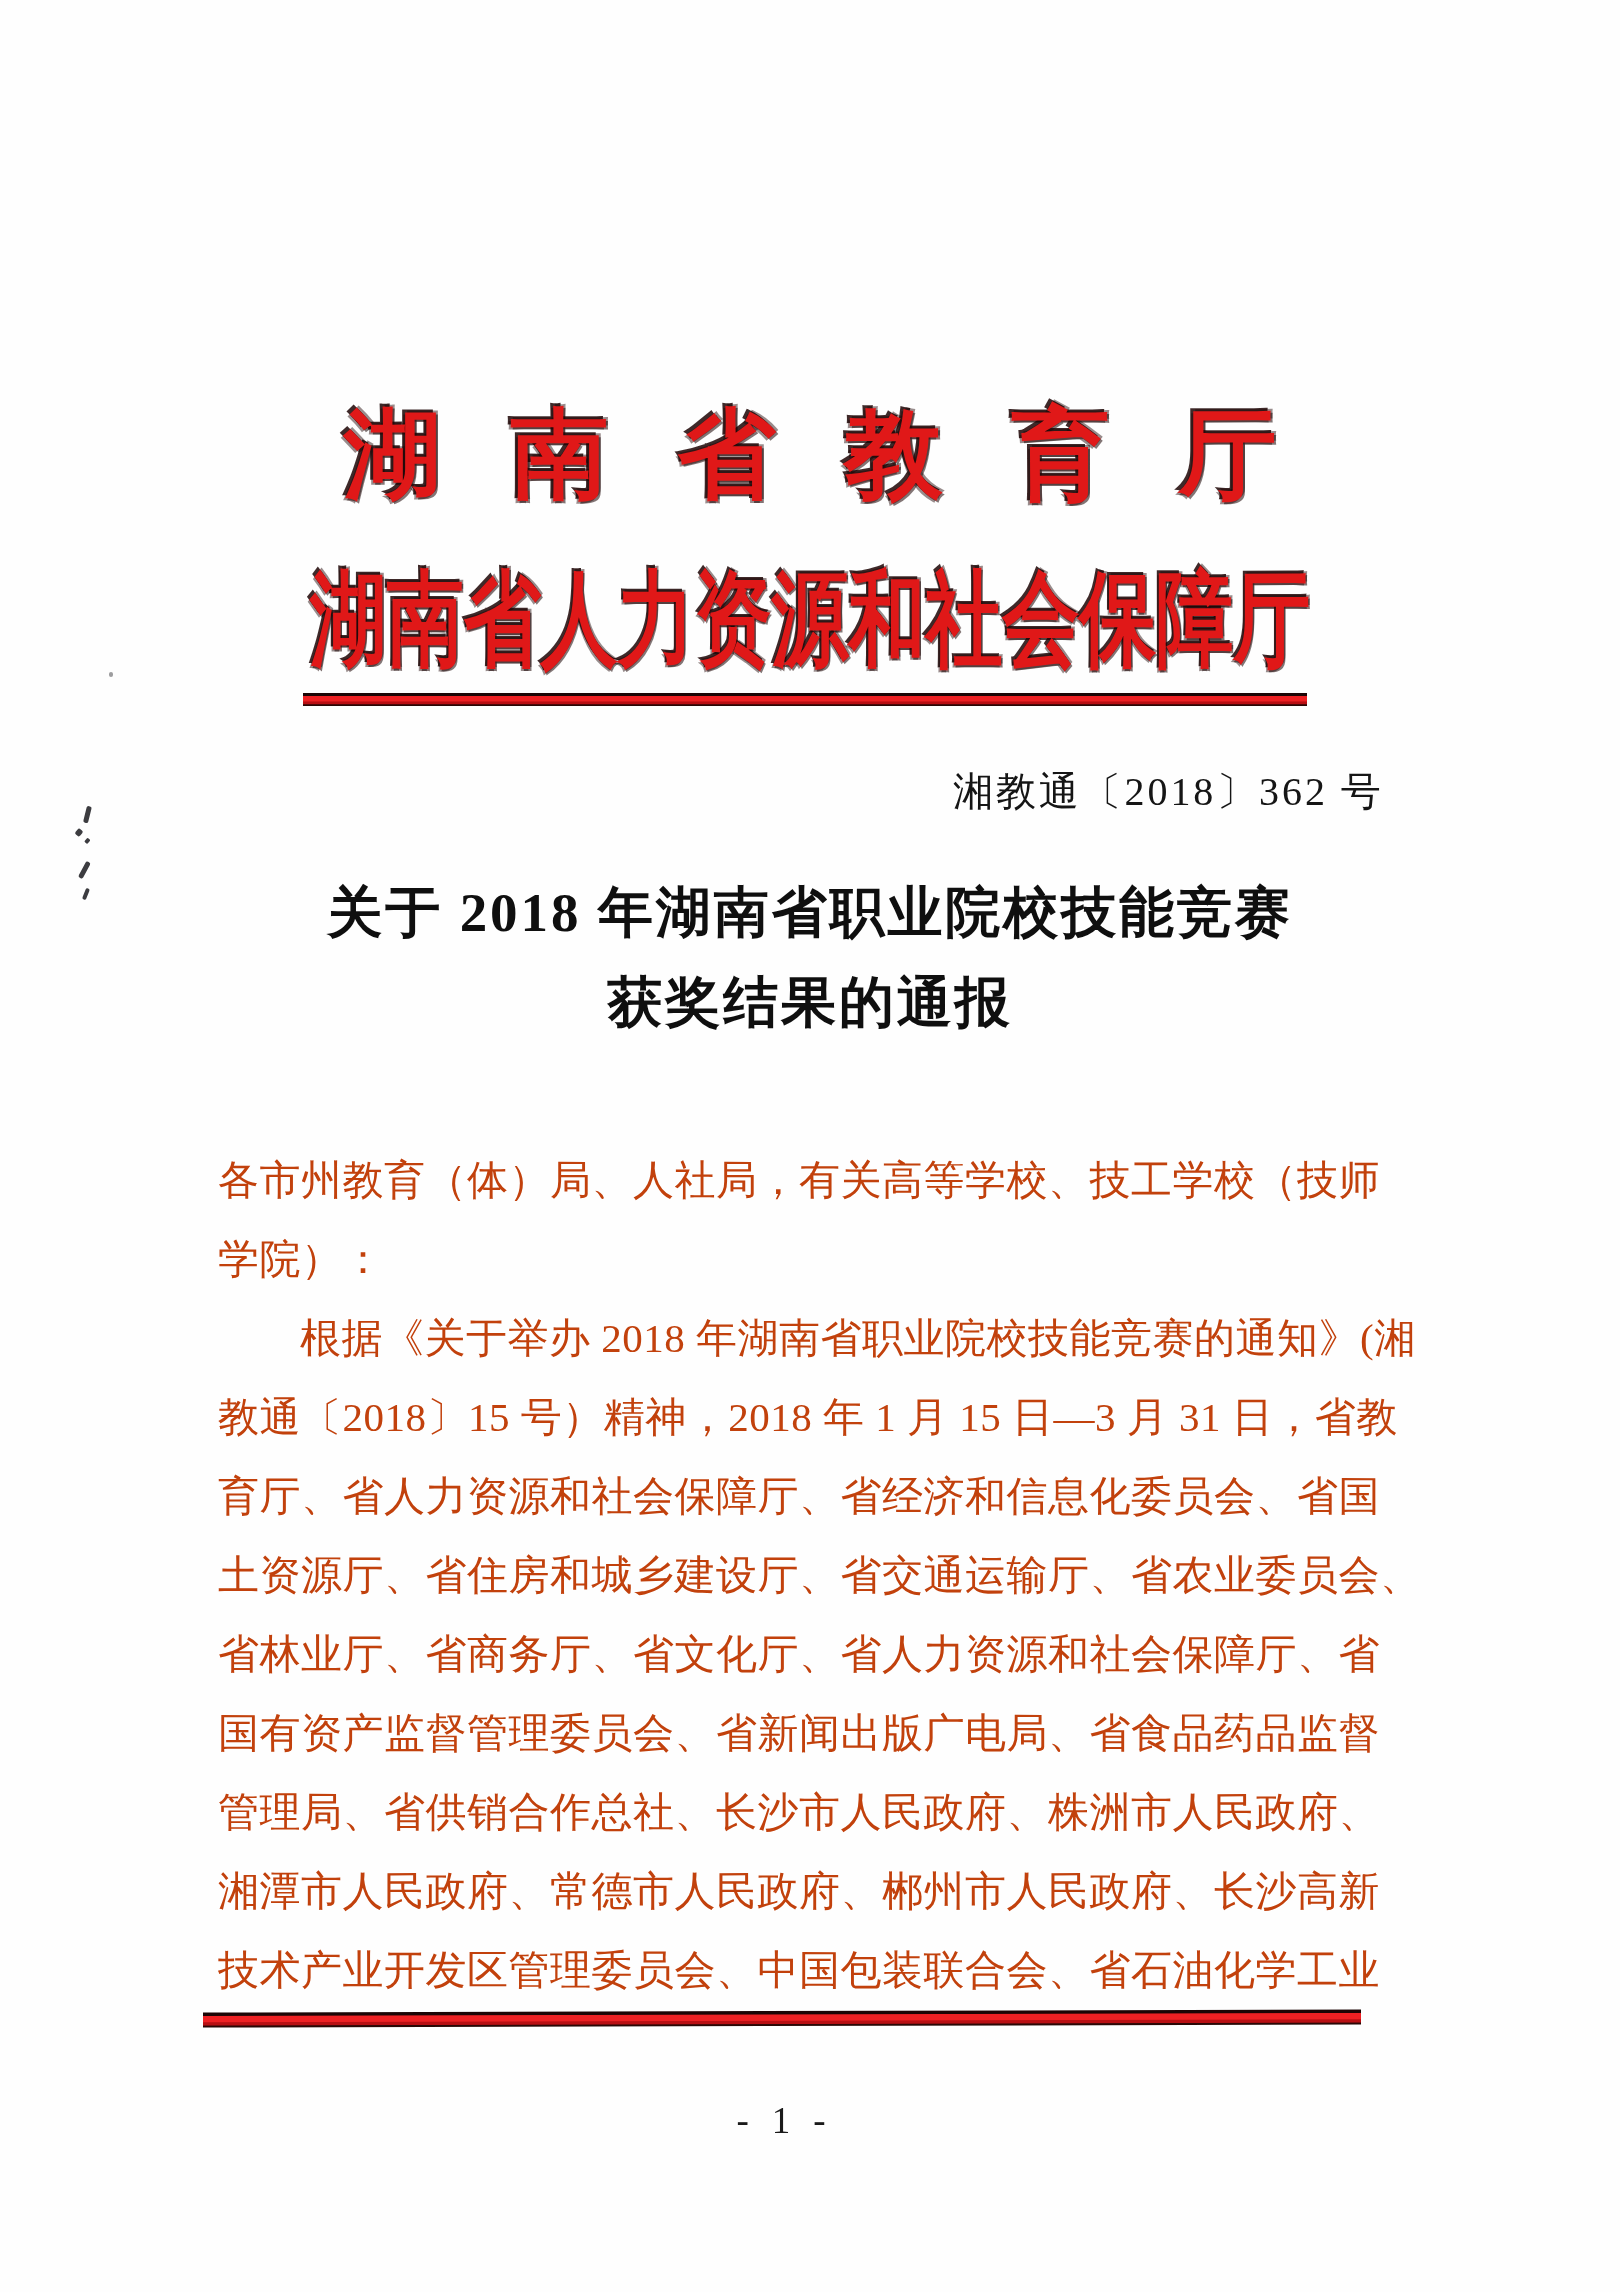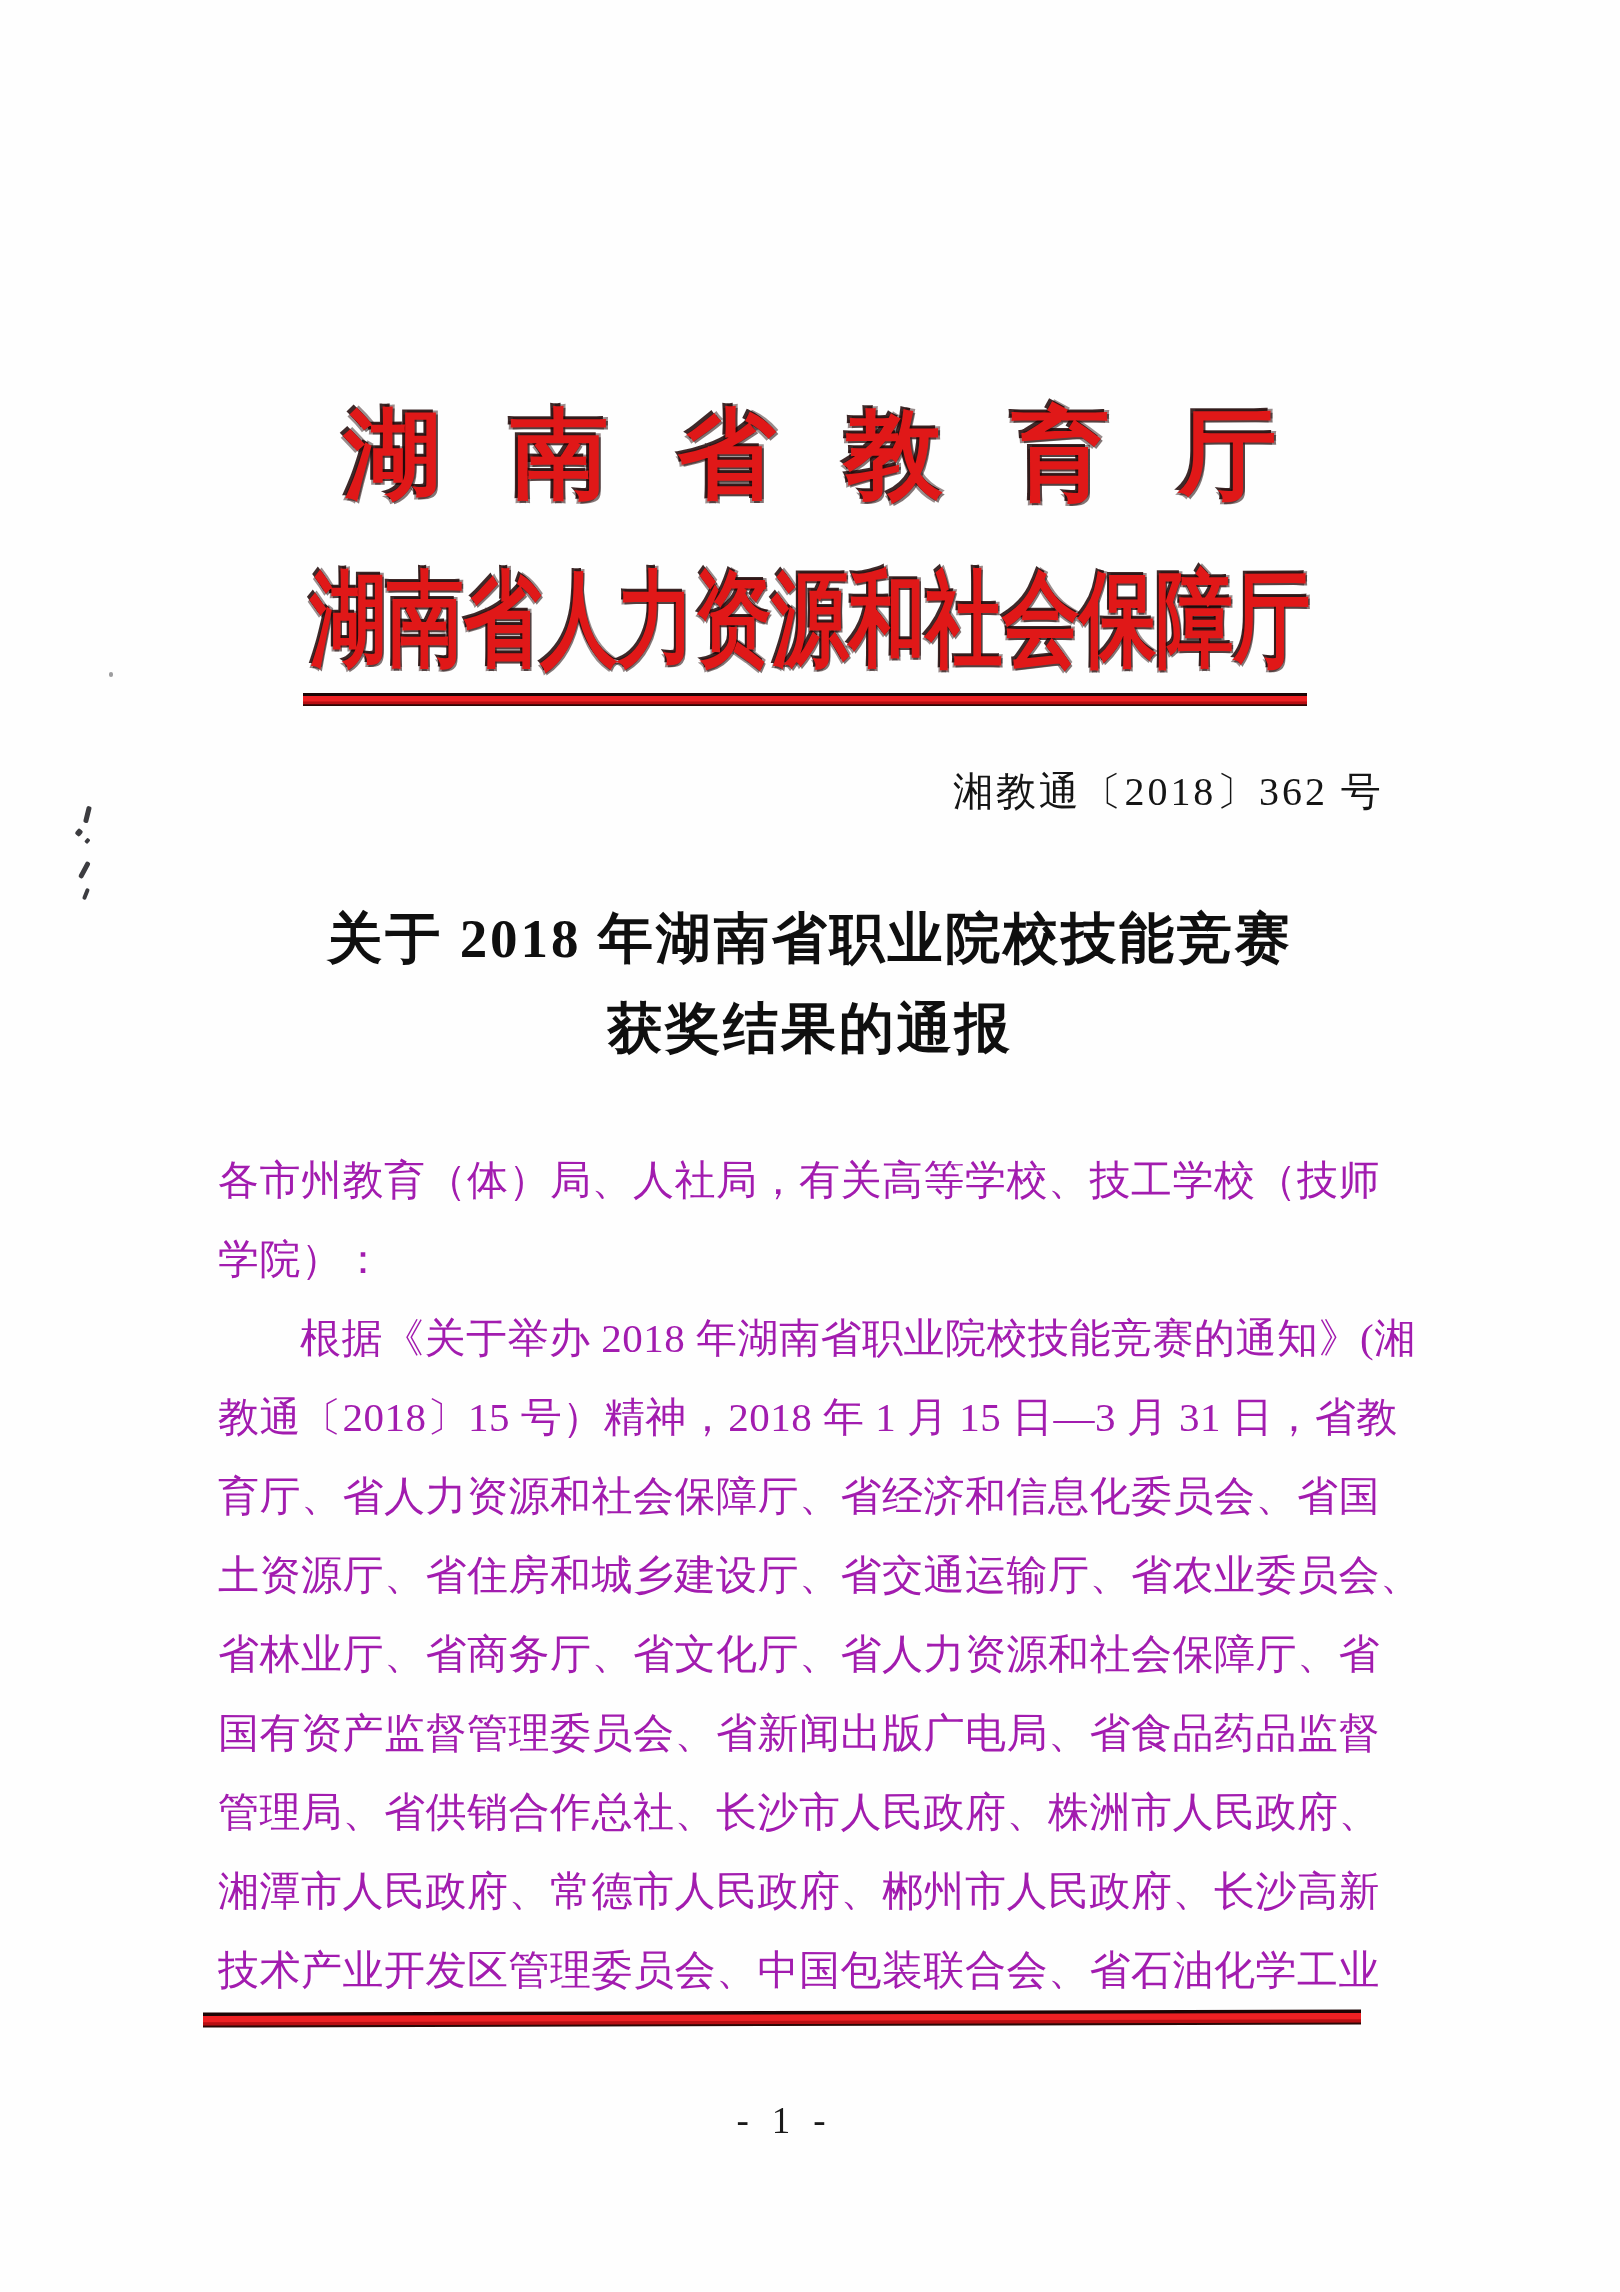--- a/index.html
+++ b/index.html
@@ -66,37 +66,37 @@
     letter-spacing: 2.9px;
     white-space: nowrap;
     color: #151515;
     font-family: Liberation Serif, serif;
   }
 
   
   .doc-title {
     position: absolute;
     left: 0; right: 0;
-    top: 894px;
+    top: 868px;
     text-align: center;
     font-weight: 700;
     font-size: 55px;
     line-height: 90px;
     letter-spacing: 2.9px;
     color: #0f0f0f;
   }
 
   
   .doc-body {
     position: absolute;
     left: 218px;
     top: 1141px;
     width: 1147px;
     font-size: 41px;
-    color: #a21caf;
+    color: #c2410c;
   }
   .body-line {
     height: 79px;
     line-height: 79px;
     text-align: justify;
     text-align-last: justify;
     white-space: nowrap;
     letter-spacing: 0.5px;
   }
   .body-line.short { text-align-last: left; }

